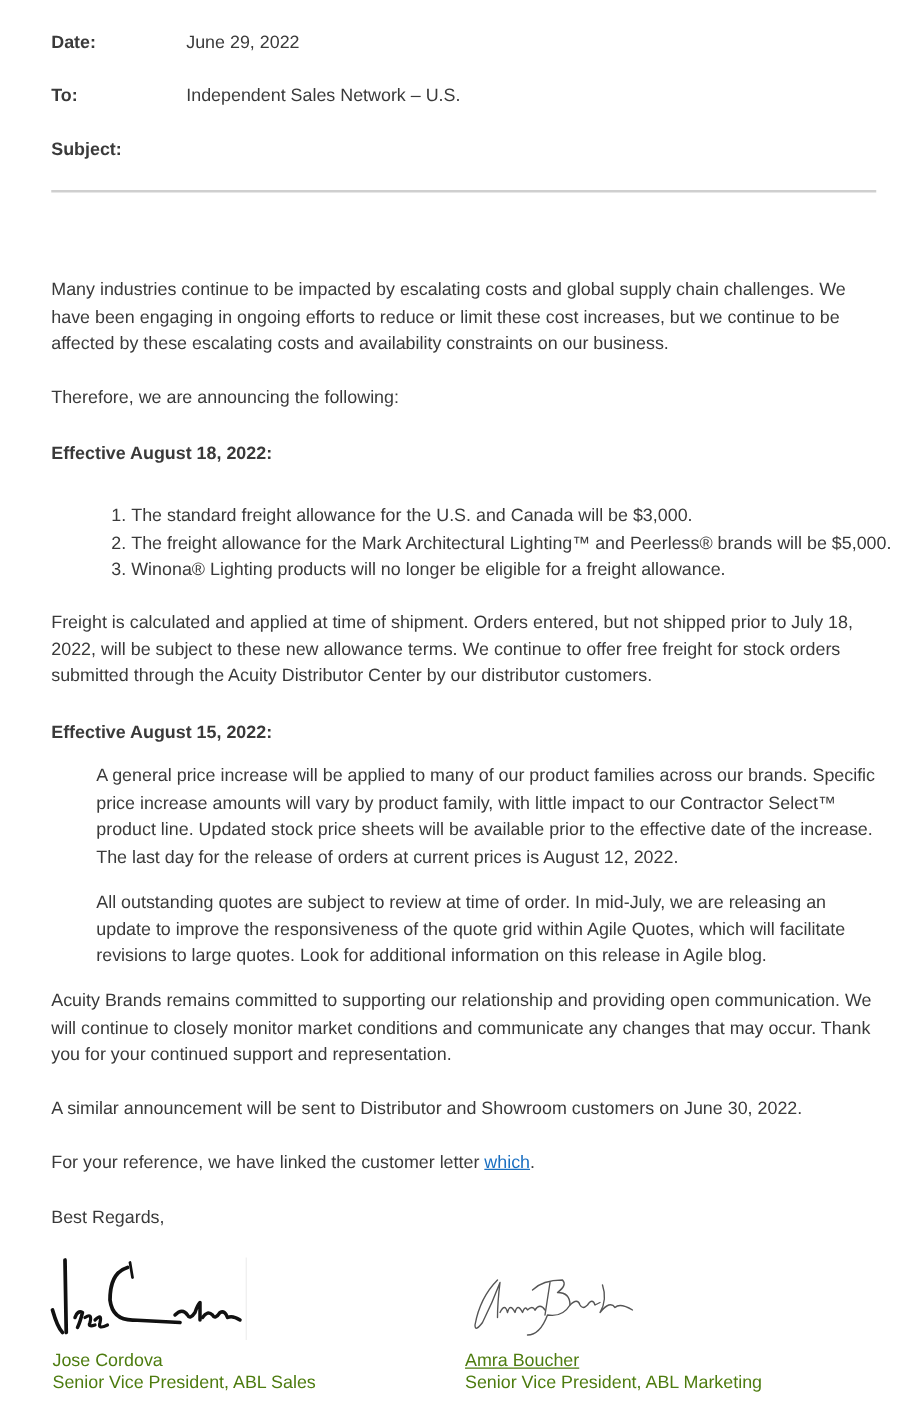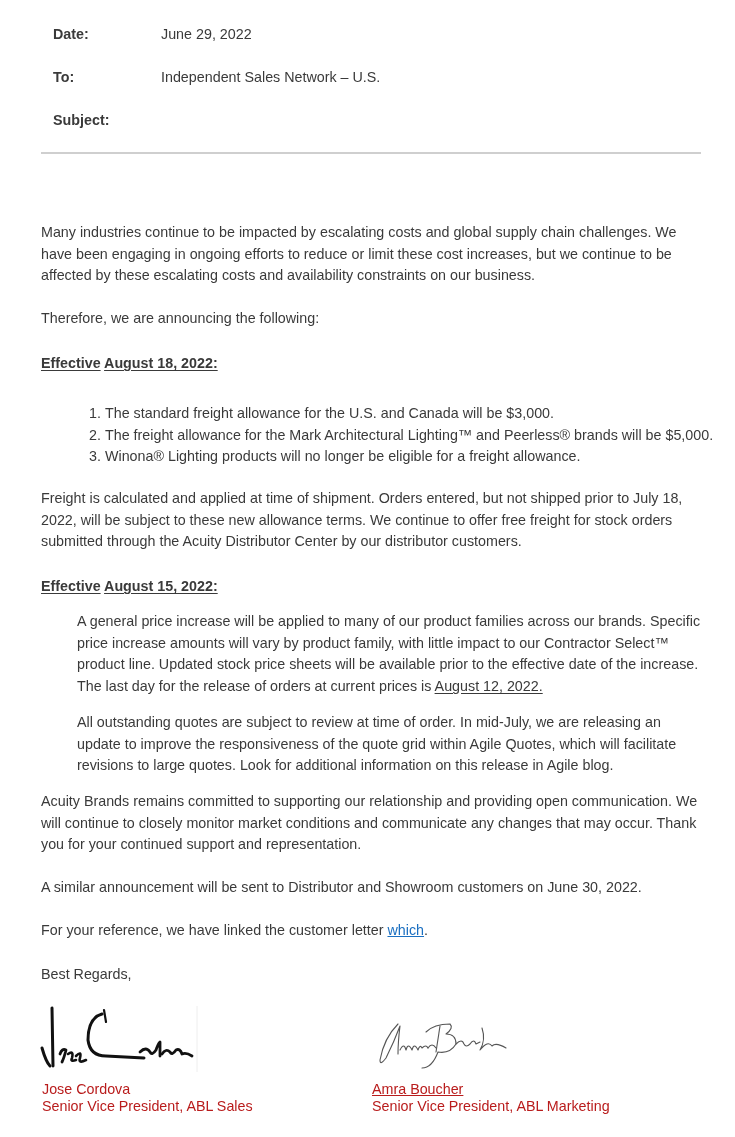--- a/index.html
+++ b/index.html
@@ -17,21 +17,21 @@
       overflow: hidden;
     }
     .page {
       position: absolute;
       left: 41px;
       top: 0;
       width: 660px;
     }
     .header-row {
       position: absolute;
-      left: 12px;
+      left: 0;
       width: 660px;
       height: 20px;
       line-height: 20px;
     }
     .header-label {
       position: absolute;
       left: 0;
       font-weight: bold;
       color: #3a3a3a;
     }
@@ -58,21 +58,21 @@
     .indent {
       left: 36px;
       width: 630px;
     }
     .section-heading {
       position: absolute;
       left: 0;
       font-weight: bold;
       line-height: 20px;
     }
-    .u { text-decoration: underline; text-underline-offset: 2px; }
+    .u { text-underline-offset: 2px; }
     ol.items {
       position: absolute;
       left: 0;
       top: 387px;
       width: 640px;
       margin: 16px;
       padding-left: 48px;
       line-height: 21.7px;
     }
     ol.items li { padding-left: 0; }
@@ -80,21 +80,21 @@
       color: #1a6fc1;
       text-decoration: underline;
     }
     .sig-image {
       display: block;
     }
     .sig-name, .sig-title {
       position: absolute;
       line-height: 17px;
       white-space: nowrap;
-      color: #b91c1c;
+      color: #4d7c0f;
     }
   </style>
 </head>
 <body>
 
 <div class="page">
 
   <div class="header-row" style="top:24px;">
     <span class="header-label">Date:</span>
     <span class="header-value">June 29, 2022</span>

